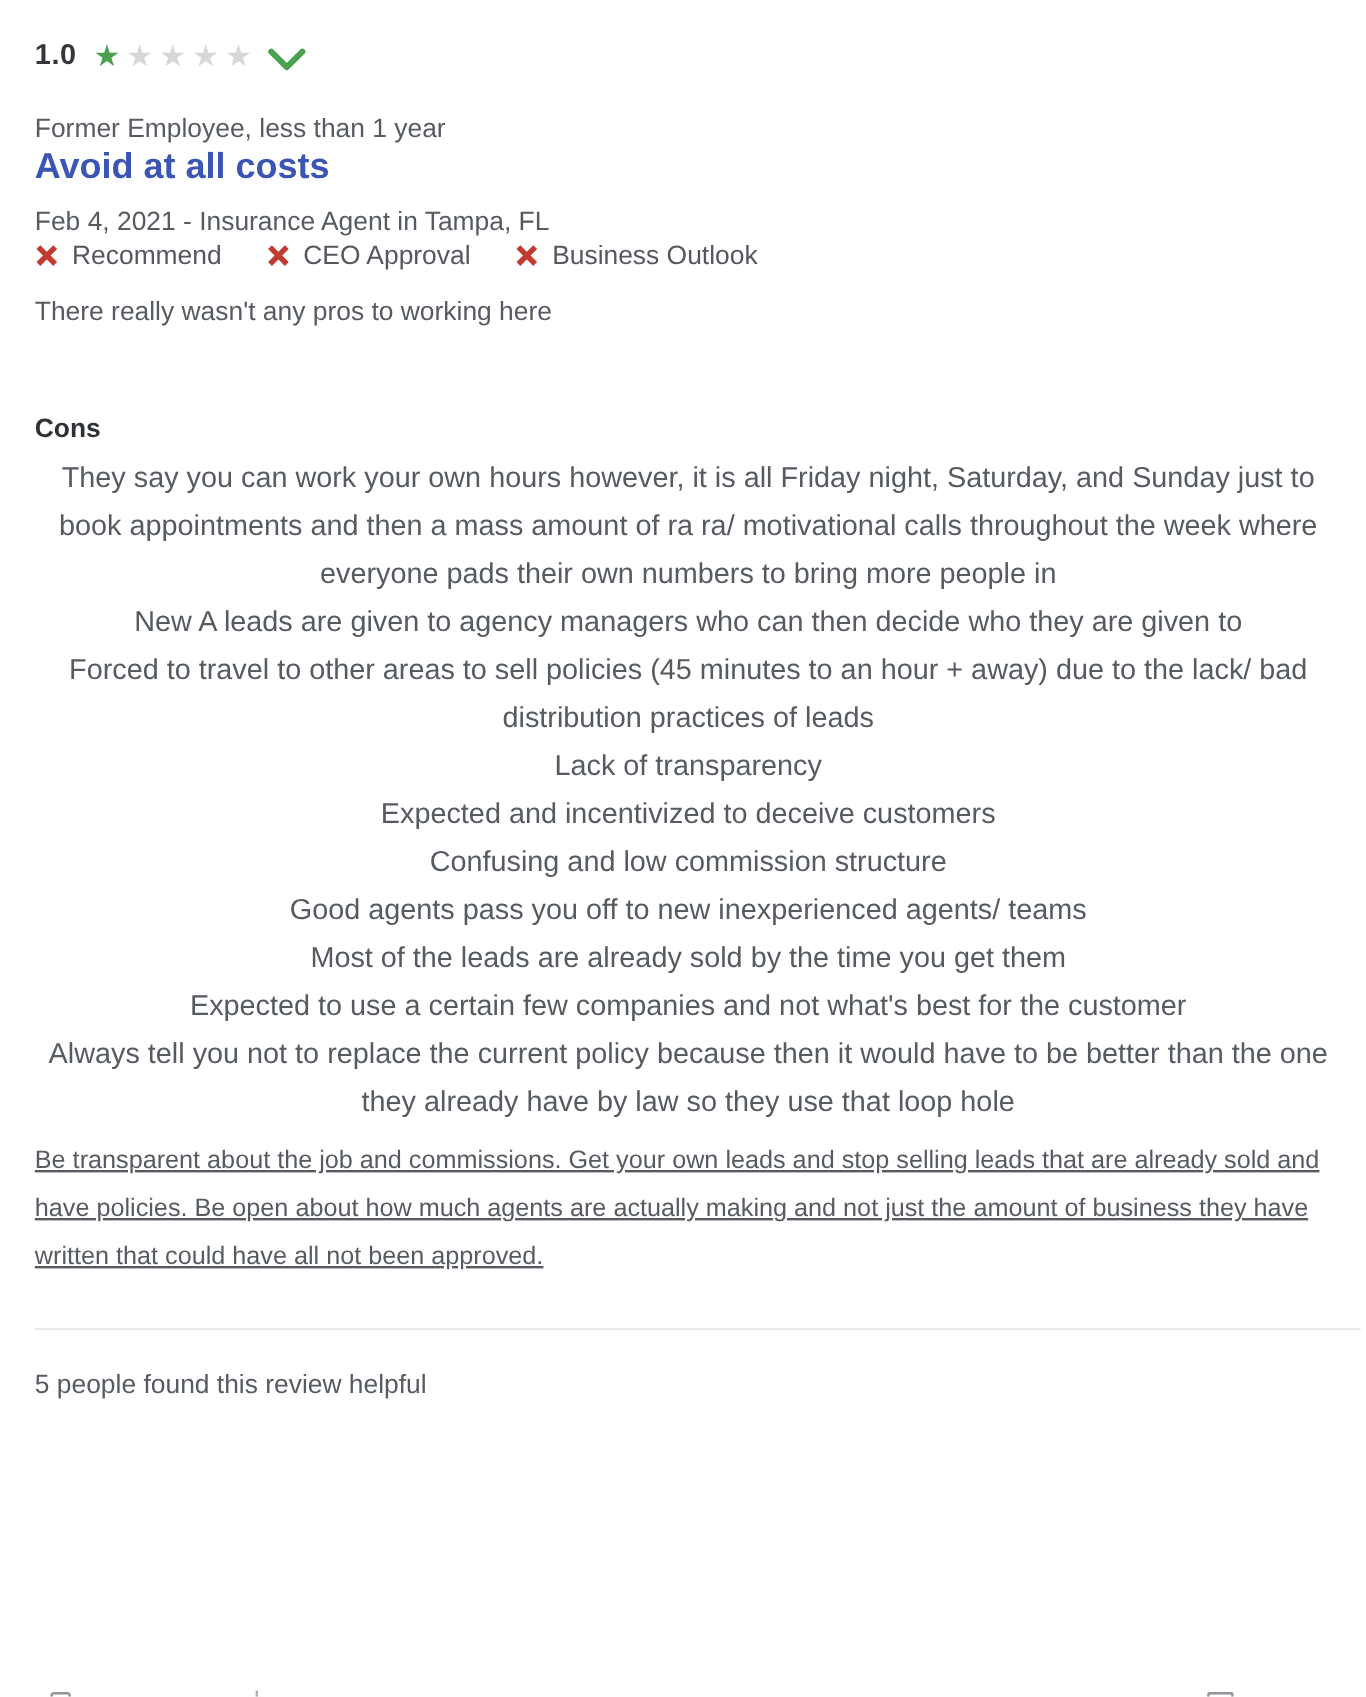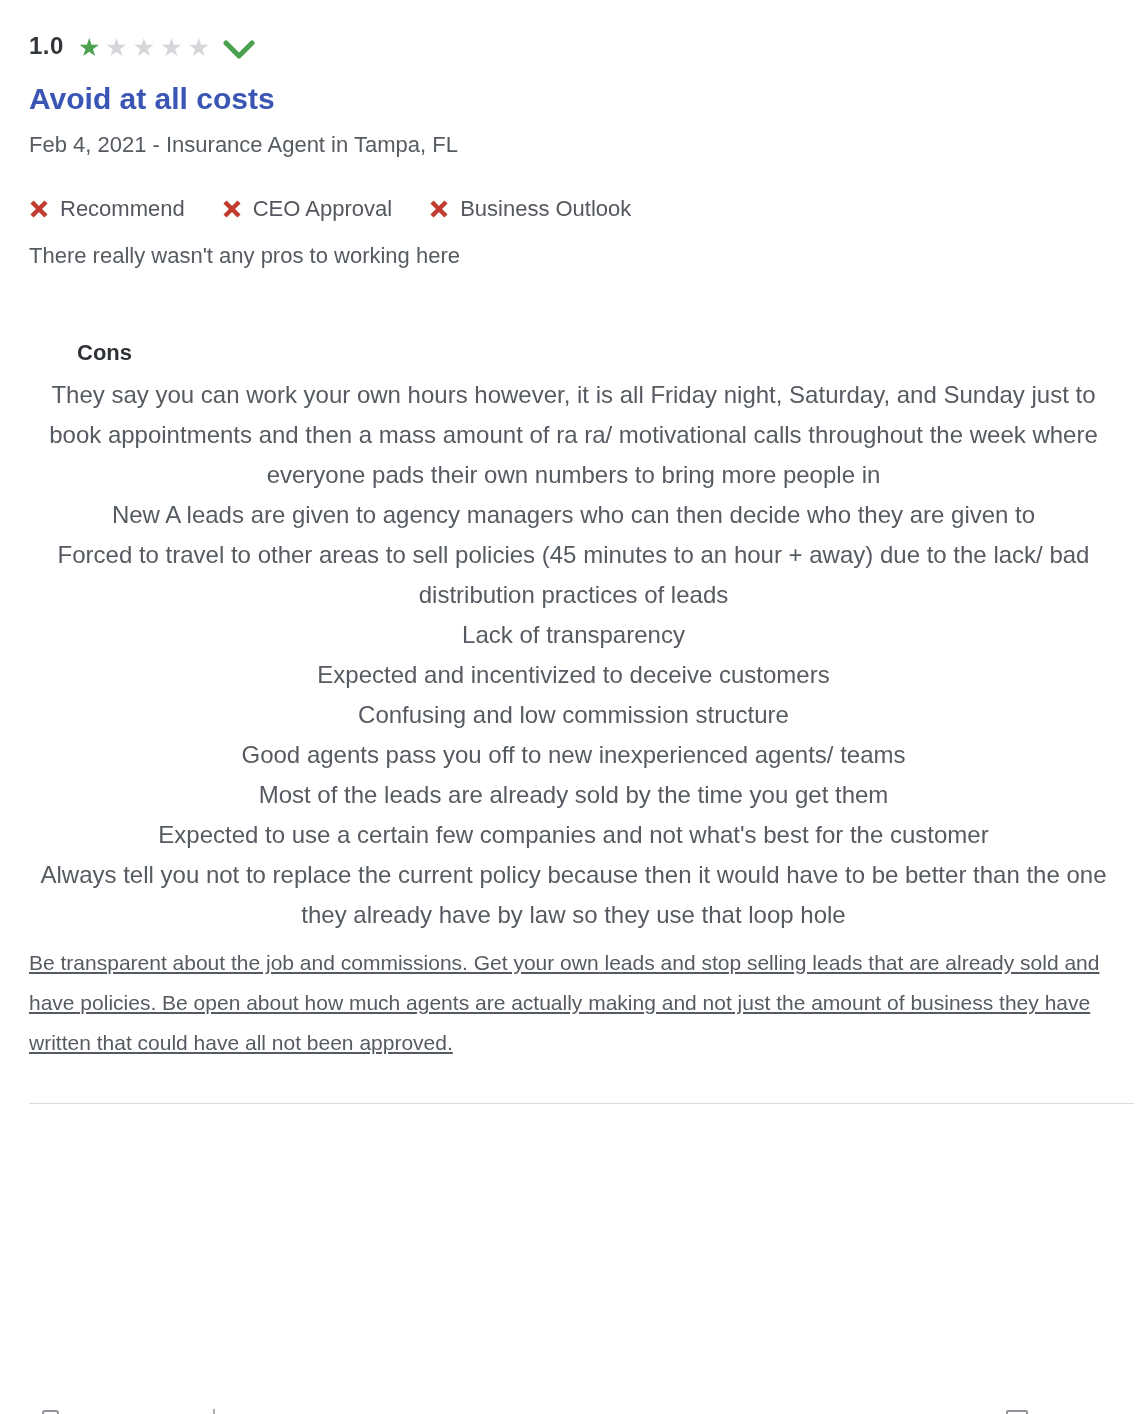--- a/index.html
+++ b/index.html
@@ -51,36 +51,34 @@
     cursor: pointer;
   }
   
   .employee-status {
     margin-top: 34px;
     font-size: 22px;
     color: var(--body-gray);
     line-height: 26px;
   }
   .review-title {
-    margin-top: 20px;
     font-size: 30px;
     font-weight: 700;
     color: var(--title-blue);
     line-height: 38px;
     cursor: pointer;
   }
   .date-line {
     margin-top: 14px;
     font-size: 22px;
     color: var(--body-gray);
     line-height: 26px;
   }
   
   .attr-row {
-    margin-top: 36px;
     display: flex;
     align-items: center;
     gap: 37px;
     height: 30px;
   }
   .attr-item {
     display: flex;
     align-items: center;
     gap: 11px;
   }
@@ -101,21 +99,21 @@
   }
   .pros-heading { margin-top: 38px; }
   .pros-text {
     margin-top: 12px;
     font-size: 22px;
     color: var(--body-gray);
     line-height: 40px;
     max-width: 1095px;
     white-space: pre-line;
   }
-  .cons-heading { margin-top: 64px; margin-left: 48px; }
+  .cons-heading { margin-top: 64px; }
   .cons-text {
     margin-top: 9px;
     font-size: 24px;
     color: var(--body-gray);
     line-height: 40px;
     max-width: 1095px;
     white-space: pre-line;
     text-align: center;
   }
   .advice-heading { margin-top: 60px; }
@@ -191,20 +189,21 @@
         <span class="star">★</span>
         <span class="star">★</span>
       </span>
     <span class="chevron">
       <svg width="34" height="20" viewBox="0 0 34 20">
         <polyline points="4,3 17,16 30,3" fill="none" stroke="currentColor" stroke-width="5" stroke-linecap="round" stroke-linejoin="round"></polyline>
       </svg>
     </span>
   </div>
 
+  <div class="employee-status">Former Employee, less than 1 year</div>
 
   <div class="review-title">Avoid at all costs</div>
 
   <div class="date-line">Feb 4, 2021 - Insurance Agent in Tampa, FL</div>
 
   <div class="attr-row">
     <div class="attr-item">
       <span class="x-icon">
         <svg width="20" height="20" viewBox="0 0 20 20">
           <line x1="3" y1="3" x2="17" y2="17" stroke="currentColor" stroke-width="4.5"></line>
@@ -244,20 +243,21 @@
 Confusing and low commission structure
 Good agents pass you off to new inexperienced agents/ teams
 Most of the leads are already sold by the time you get them
 Expected to use a certain few companies and not what's best for the customer
 Always tell you not to replace the current policy because then it would have to be better than the one they already have by law so they use that loop hole</div>
 
   <div class="advice-text">Be transparent about the job and commissions. Get your own leads and stop selling leads that are already sold and have policies. Be open about how much agents are actually making and not just the amount of business they have written that could have all not been approved.</div>
 
   <hr class="divider">
 
+  <div class="helpful-text">5 people found this review helpful</div>
 
 </div>
 
 <div class="actions-cutoff">
   <span class="cut-thumb"></span>
   <span class="cut-vline"></span>
   <span class="cut-flag"></span>
 </div>
 
 </body></html>

